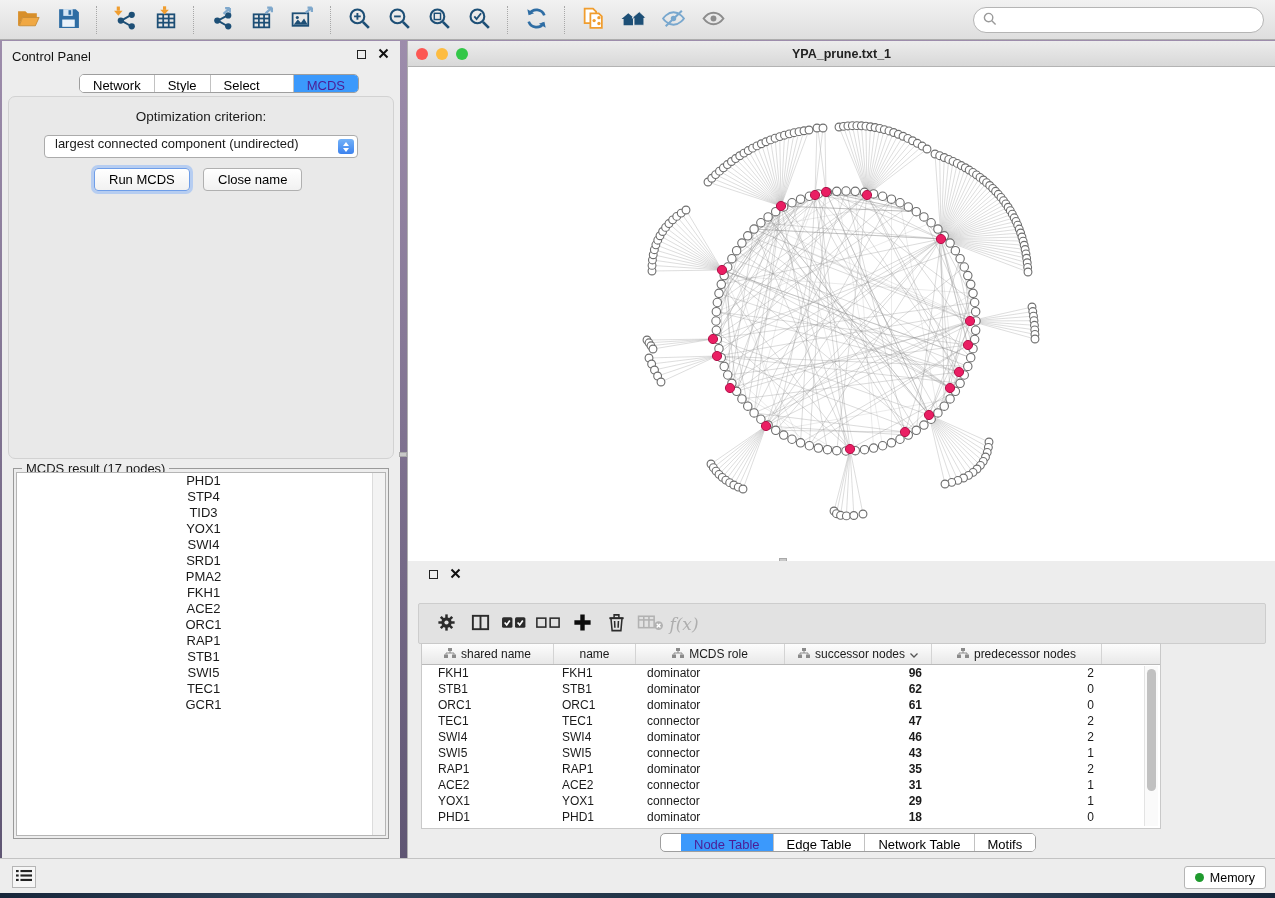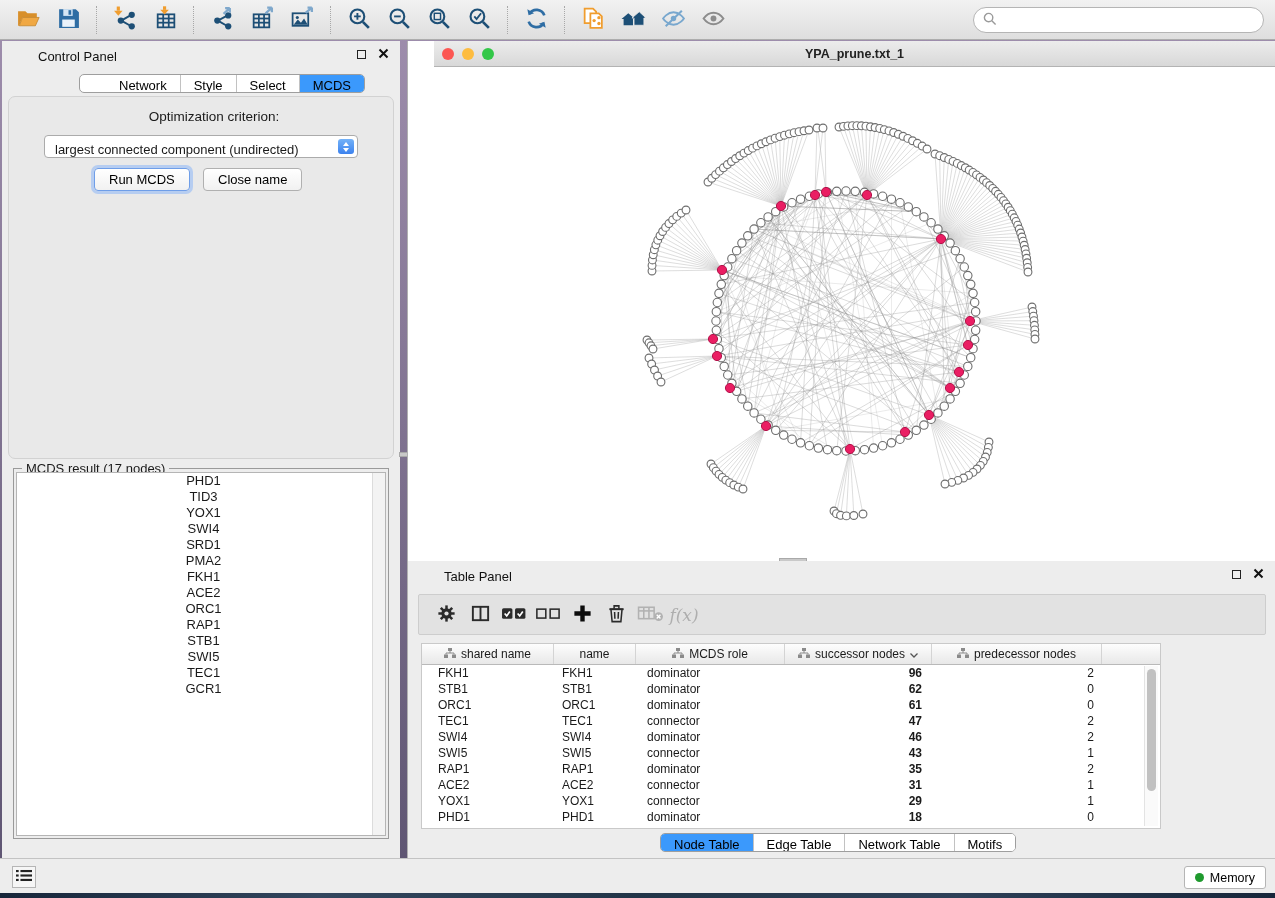--- a/index.html
+++ b/index.html
@@ -1,19 +1,19 @@
 <!DOCTYPE html>
 <html><head>
 <meta charset="utf-8">
 <style>
   * { margin:0; padding:0; box-sizing:border-box; }
   html,body { width:1275px; height:898px; overflow:hidden;
     font-family:"Liberation Sans", sans-serif; font-size:13px; color:#1a1a1a;
     background:linear-gradient(180deg,#a08fae,#5c5370); }
-  .abs { position:absolute;padding-left:26px; }
+  .abs { position:absolute; }
 
   
   #main-toolbar { left:0; top:0; width:1275px; height:40px;
     background:linear-gradient(180deg,#f2f2f2,#dedede);
     border-bottom:1px solid #adadad; display:flex; align-items:center; padding-left:8px; }
   .tb { width:32px; height:32px; border:none; background:transparent; display:flex;
     align-items:center; justify-content:center; margin:0 4px; cursor:pointer; }
   .tb svg { width:25px; height:25px; }
   .tsep { width:1px; height:28px; border-left:1px dotted #a8a8a8; margin:0 8px; }
   #search-wrap { position:absolute; right:11px; top:7px; width:291px; height:26px;
@@ -27,26 +27,26 @@
   .panel-head { height:26px; display:flex; align-items:center; padding:0 10px; }
   .panel-title { font-size:13px; color:#111; flex:1; padding-top:4px;}
   .win-btn { width:14px; height:14px; display:flex; align-items:center; justify-content:center;
     margin-left:8px; background:transparent; border:none; cursor:pointer; }
   .float-glyph { width:9px; height:9px; border:1.5px solid #222; }
   .tabbar { position:absolute; left:77px; top:33px; display:flex; border:1px solid #9e9e9e;
     border-radius:5px; overflow:hidden; background:#fff; height:19px; }
   .tabbar .tab { border:none; background:#fff; font-size:13px; padding:0 13px; cursor:pointer;
     border-left:1px solid #c2c2c2; height:21px; font-family:"Liberation Sans",sans-serif; }
   .tabbar .tab:first-child { border-left:none; }
-  .tabbar .tab.sel { background:#3b99fc; color:#000000; }
+  .tabbar .tab.sel { background:#3b99fc; color:#4c1d95;margin-left:20px; }
   #cp-content { left:6px; top:55px; width:386px; height:363px; background:#e9e9e9;
     border:1px solid #d2d2d2; border-radius:7px; }
   #opt-label { left:0; top:68px; width:398px; text-align:center; font-size:13.5px; }
   #criterion { left:42px; top:94px; width:314px; height:23px; background:#fff;
-    border:1px solid #ababab; border-radius:4px; display:flex; align-items:flex-end;
+    border:1px solid #ababab; border-radius:4px; display:flex; align-items:flex-start;
     padding-left:10px; font-size:13px; cursor:pointer; }
   #criterion .stepper { position:absolute; right:3px; top:3px; bottom:3px; width:16px;
     border-radius:3px; background:linear-gradient(180deg,#74b2f8,#3c82ee);
     display:flex; flex-direction:column; align-items:center; justify-content:center; gap:2px; }
   .tri-up { width:0; height:0; border-left:3.5px solid transparent; border-right:3.5px solid transparent;
     border-bottom:4px solid #fff; }
   .tri-dn { width:0; height:0; border-left:3.5px solid transparent; border-right:3.5px solid transparent;
     border-top:4px solid #fff; }
   .btn { height:23px; border:1px solid #b0b0b0; border-radius:4px;
     background:linear-gradient(180deg,#ffffff,#f1f1f1); font-size:13px; padding:0 14px;
@@ -69,21 +69,21 @@
   #net-titlebar { height:26px; background:linear-gradient(180deg,#ececec,#d8d8d8);
     border-bottom:1px solid #b3b3b3; display:flex; align-items:center; position:relative; }
   .tl { width:12px; height:12px; border-radius:50%; margin-left:8px; cursor:pointer; }
   #net-title { position:absolute; left:0; right:0; text-align:center; font-size:12.5px;
     font-weight:600; color:#222; }
   #net-canvas { position:absolute; left:0; top:26px; width:868px; height:494px; background:#fff; }
 
   
   #table-panel { left:407px; top:561px; width:868px; height:297px; background:#ededed;
     border-left:1px solid #b0b0b0; }
-  #tp-toolbar { position:absolute; left:10px; top:33px; width:848px; height:41px;
+  #tp-toolbar { position:absolute; left:10px; top:42px; width:848px; height:41px;
     background:#e2e2e2; border:1px solid #cdcdcd; border-radius:2px; display:flex;
     align-items:center; padding-left:10px; }
   .tpi { border:none; background:transparent; width:34px; height:32px; display:flex;
     align-items:center; justify-content:center; cursor:pointer; }
   #fx-label { font-family:"DejaVu Serif", serif; font-style:italic; font-size:17px; color:#aeaeae; }
   #tbl { position:absolute; left:13px; top:82px; width:740px; height:186px; background:#fff;
     border:1px solid #c9c9c9; }
   .thead { display:grid; grid-template-columns:132px 82px 149px 147px 170px 1fr; height:21px;
     background:linear-gradient(180deg,#fdfdfd,#e8e8e8); border-bottom:1px solid #b9b9b9; }
   .th { display:flex; align-items:center; justify-content:center; gap:5px; font-size:12px;
@@ -305,20 +305,21 @@
         <span class="tri-dn"></span>
       </span>
   </div>
   <button id="run-btn" class="btn">Run MCDS</button>
   <button id="close-panel-btn" class="btn">Close name</button>
   <div id="mcds-group" class="abs">
     <span id="mcds-group-label">MCDS result (17 nodes)</span>
     <div id="mcds-list">
         <div id="mcds-scroll"></div>
         <div class="item">PHD1</div>
+        <div class="item">STP4</div>
         <div class="item">TID3</div>
         <div class="item">YOX1</div>
         <div class="item">SWI4</div>
         <div class="item">SRD1</div>
         <div class="item">PMA2</div>
         <div class="item">FKH1</div>
         <div class="item">ACE2</div>
         <div class="item">ORC1</div>
         <div class="item">RAP1</div>
         <div class="item">STB1</div>
@@ -932,21 +933,20 @@
           <circle cx="314" cy="203" r="4.6" fill="#ea1e63" stroke="#b3124a" stroke-width="1"></circle>
         </g>
       </svg>
   </div>
 </div>
 
 <div class="splitter-dot abs" style="left:779px; top:558px;"></div>
 
 <div id="table-panel" class="abs">
   <div class="panel-head">
-    <span class="panel-title">Table Panel</span>
     <button class="win-btn">
         <span class="float-glyph"></span>
       </button>
     <button class="win-btn">
         <span><svg width="11" height="11" viewBox="0 0 11 11">
             <path d="M1.5 1.5l8 8M9.5 1.5l-8 8" stroke="#111" stroke-width="2"></path>
           </svg></span>
       </button>
   </div>
   <div id="tp-toolbar">

